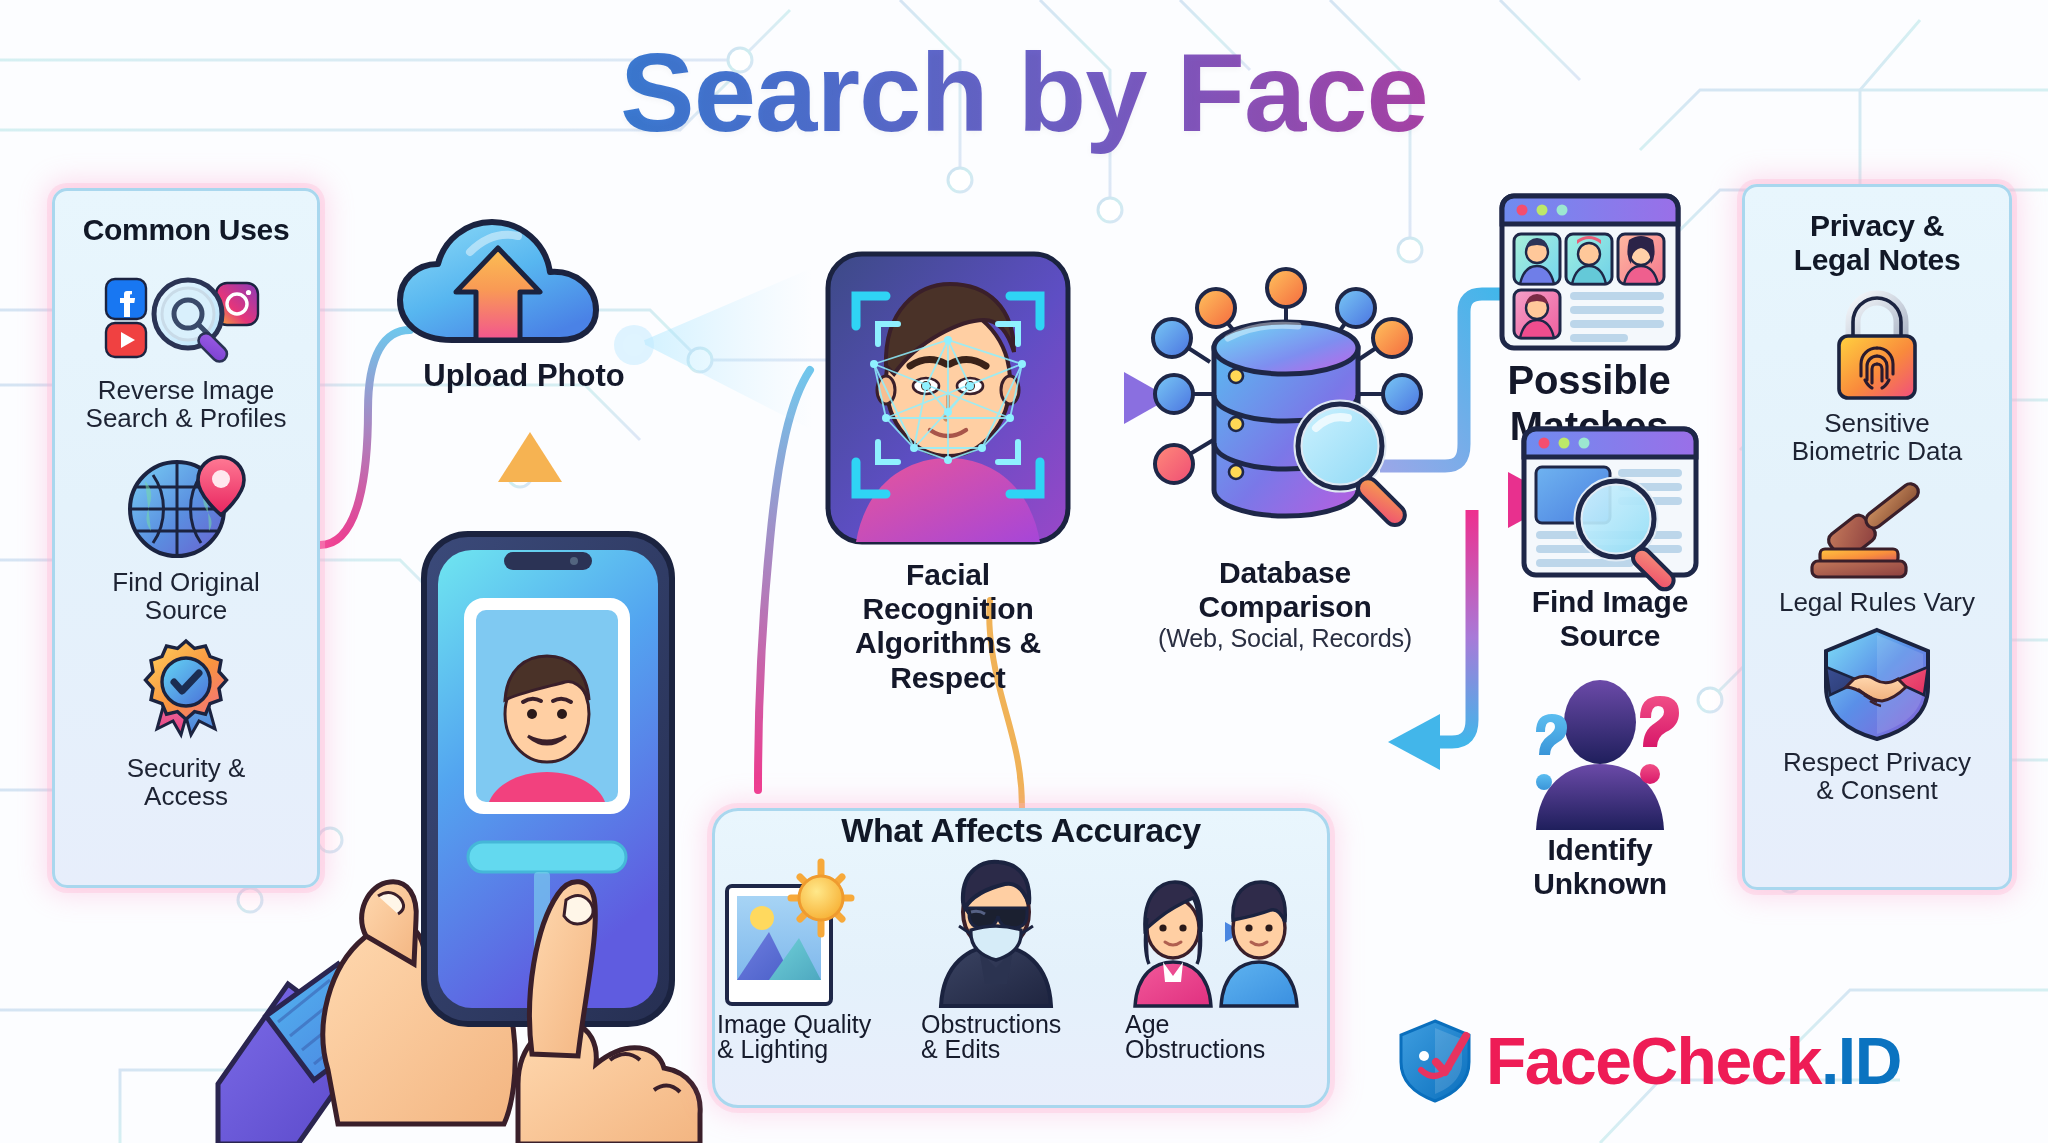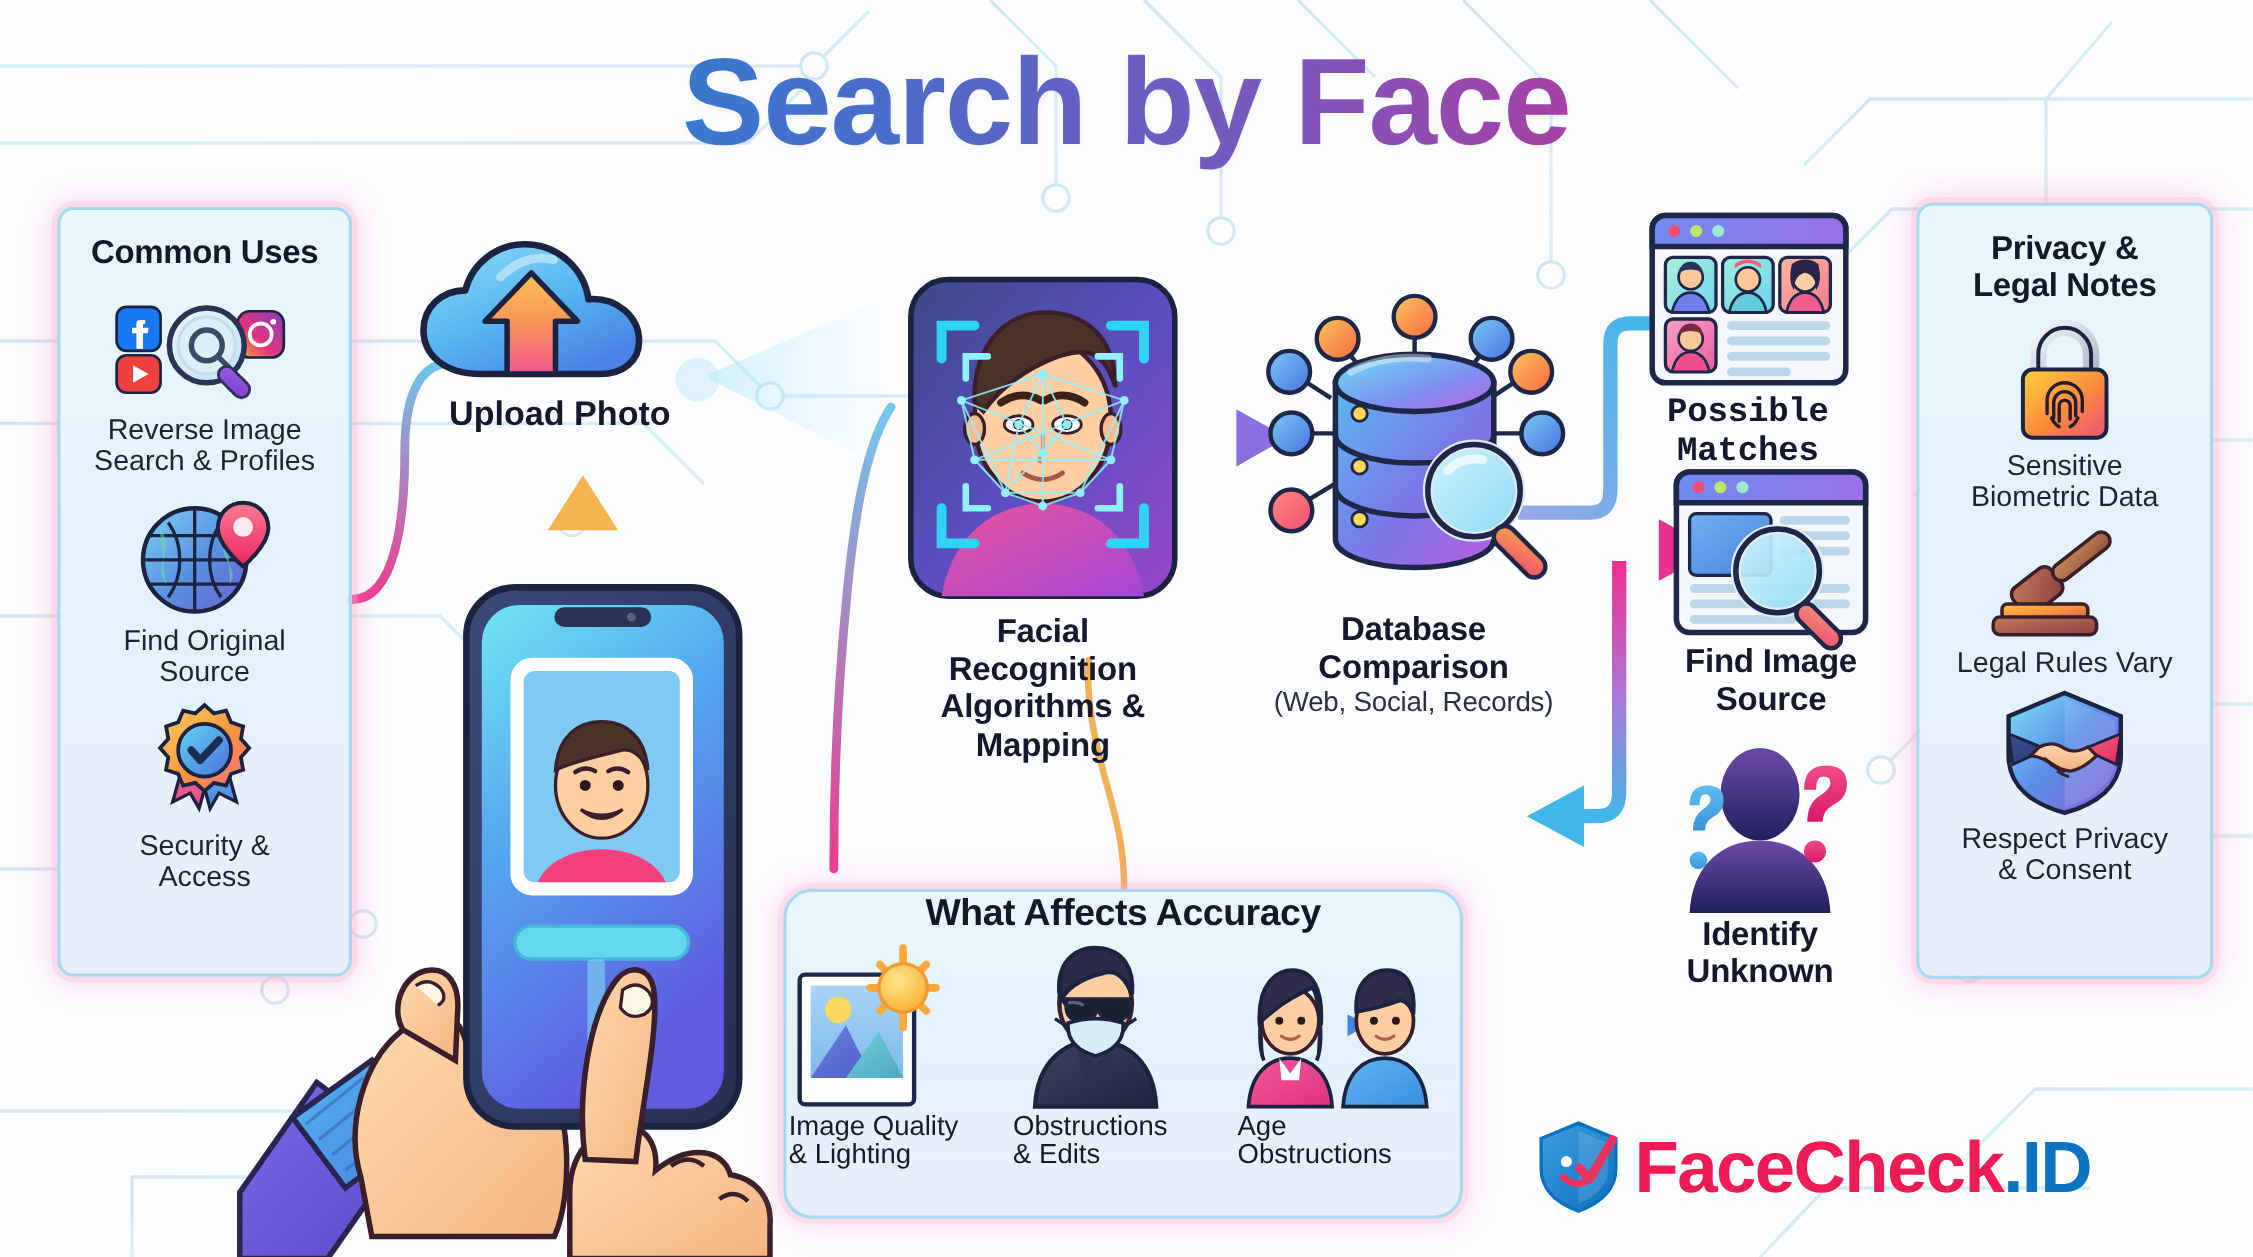--- a/index.html
+++ b/index.html
@@ -425,21 +425,21 @@
         <path d="M40 54 q12-6 22 1 q10 6 22-1 l8 8 q-12 12 -24 14 q-10 -1 -18 -7 q-8 -6 -18 -7 z" fill="url(#skin1)" stroke="#3a1f2a" stroke-width="3"></path>
         <path d="M44 64 q8 6 14 9" fill="none" stroke="#3a1f2a" stroke-width="2.4"></path>
         <path d="M50 70 q7 5 13 7" fill="none" stroke="#3a1f2a" stroke-width="2.4"></path>
         <path d="M56 76 q6 4 11 5" fill="none" stroke="#3a1f2a" stroke-width="2.4"></path>
       </svg>
       <div class="cap">Respect Privacy</div>
       <div class="cap" style="margin-top:-2px;">&amp; Consent</div>
     </div>
   </div>
 
-  <div class="abs" style="left:379px; top:212px; z-index:5;">
+  <div class="abs" style="left:394px; top:212px; z-index:5;">
     <svg width="260" height="150" viewBox="0 0 260 150">
       <defs>
         <linearGradient id="cloudg" x1="0" y1="0" x2="0.7" y2="1">
           <stop offset="0%" stop-color="#8fdcf7"></stop>
             <stop offset="55%" stop-color="#57b6f0"></stop>
             <stop offset="100%" stop-color="#4a82e6"></stop>
         </linearGradient>
         <linearGradient id="uparrow" x1="0" y1="1" x2="0" y2="0">
           <stop offset="0%" stop-color="#f2558f"></stop>
             <stop offset="55%" stop-color="#f99a55"></stop>
@@ -594,21 +594,21 @@
       <g stroke="#8ff0ff" stroke-width="6" fill="none" stroke-linecap="round">
         <path d="M56 96 V76 H76"></path>
           <path d="M196 96 V76 H176"></path>
         <path d="M56 194 V214 H76"></path>
           <path d="M196 194 V214 H176"></path>
       </g>
     </svg>
     <div class="flow-label" style="position:relative; width:252px; font-size:30px; margin-top:10px;">
       <div>Facial Recognition</div>
       <div>Algorithms &amp;</div>
-      <div>Mapping</div>
+      <div>Respect</div>
     </div>
   </div>
 
   <div class="abs" style="left:1140px; top:248px; z-index:5;">
     <svg width="290" height="300" viewBox="0 0 290 300">
       <defs>
         <linearGradient id="dbTop" x1="0" y1="0" x2="1" y2="1">
           <stop offset="0%" stop-color="#6fe0f5"></stop>
             <stop offset="60%" stop-color="#7e8ef0"></stop>
             <stop offset="100%" stop-color="#c563e8"></stop>
@@ -735,21 +735,21 @@
         <path d="M39 102 a11 11 0 0 1 11 10 q-11 -6 -22 0 a11 11 0 0 1 11 -10z" fill="#7a2a45"></path>
         <path d="M22 146 q4 -18 17 -18 q13 0 17 18z" fill="#ef4d8e" stroke="#1e2748" stroke-width="2.4"></path>
       </g>
       <g fill="#bcd6ea">
         <rect x="72" y="100" width="94" height="8" rx="4"></rect>
         <rect x="72" y="114" width="94" height="8" rx="4"></rect>
         <rect x="72" y="128" width="94" height="8" rx="4"></rect>
         <rect x="72" y="142" width="58" height="8" rx="4"></rect>
       </g>
     </svg>
-    <div class="flow-label" style="position:relative; width:230px; margin-left:-24px; font-size:31px; margin-top:6px;font-family:Liberation Mono, monospace;">Possible Matches</div>
+    <div class="flow-label" style="position:relative; width:230px; margin-left:-24px; font-size:40px; margin-top:6px;">Possible Matches</div>
   </div>
 
   <div class="abs" style="left:1520px; top:425px; z-index:5;">
     <svg width="180" height="154" viewBox="0 0 180 154">
       <defs>
         <linearGradient id="barg2" x1="0" y1="0" x2="1" y2="0">
           <stop offset="0%" stop-color="#6f8cf0"></stop>
             <stop offset="100%" stop-color="#9a6fe8"></stop>
         </linearGradient>
         <linearGradient id="imgThumb" x1="0" y1="0" x2="1" y2="1">

